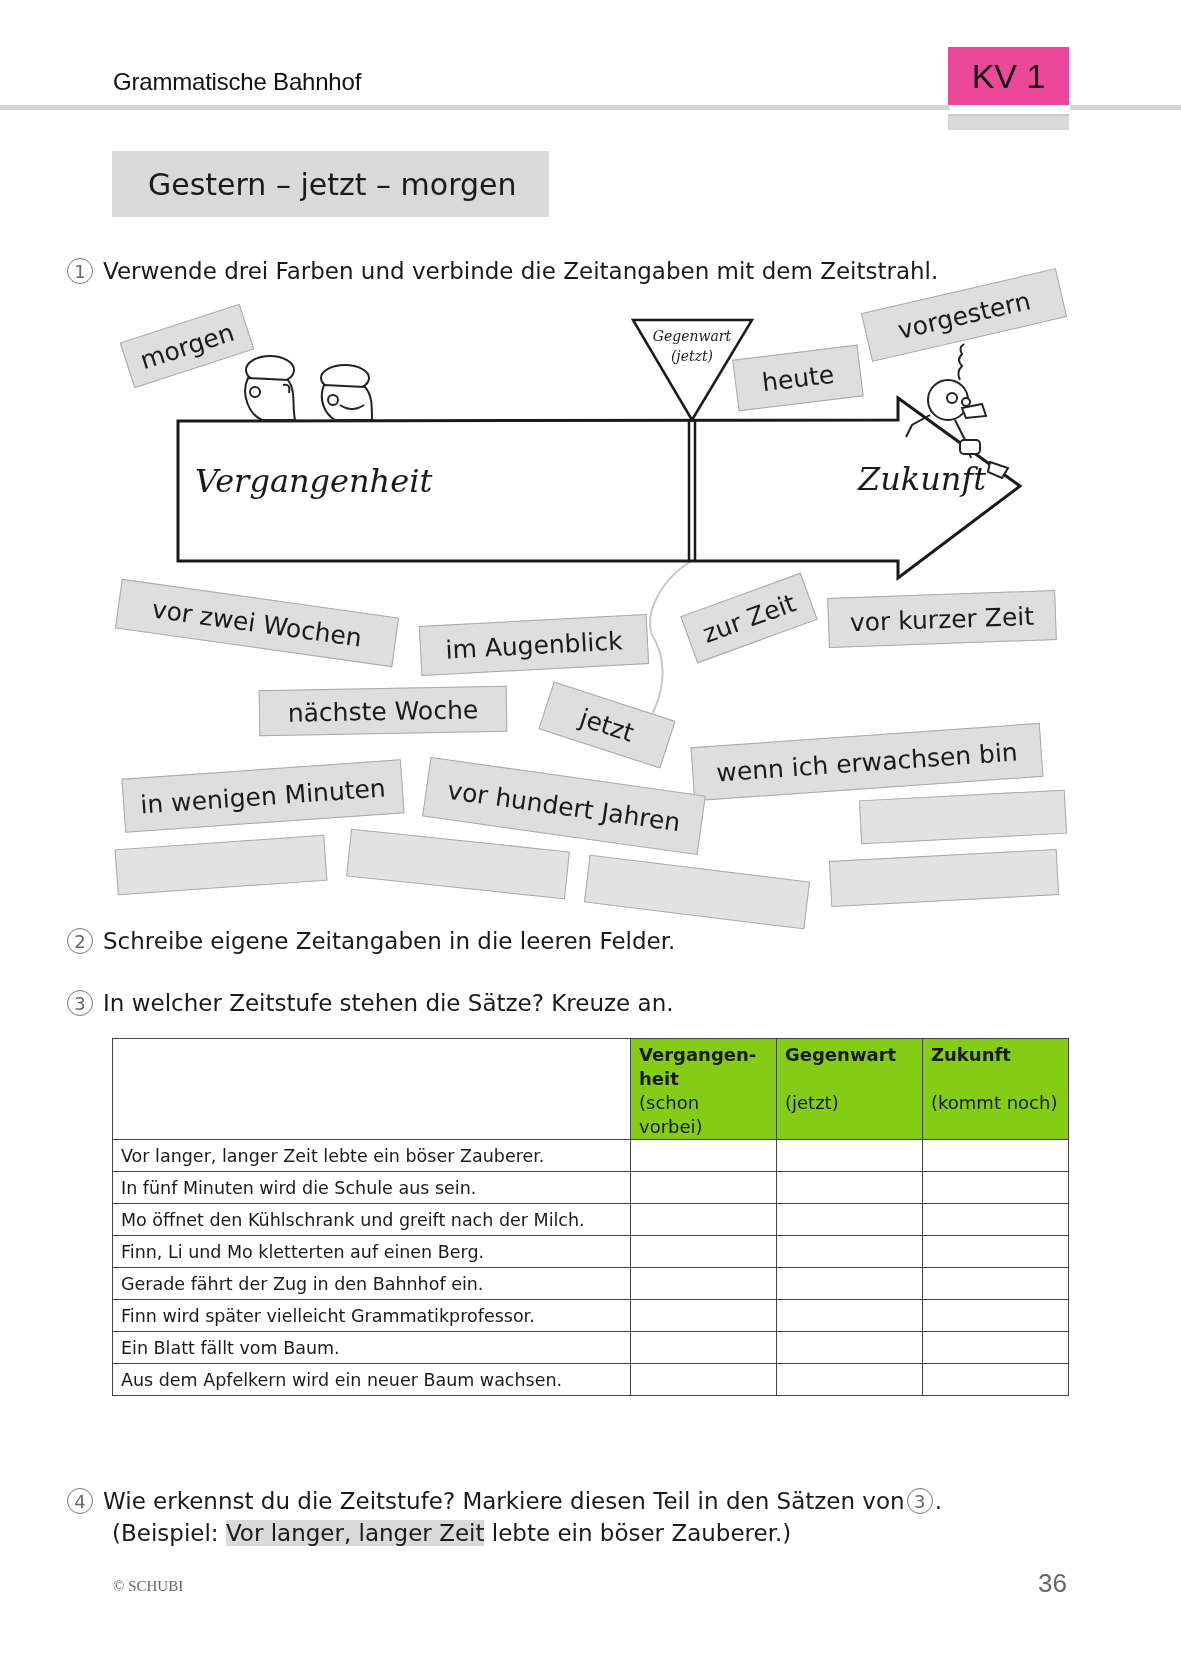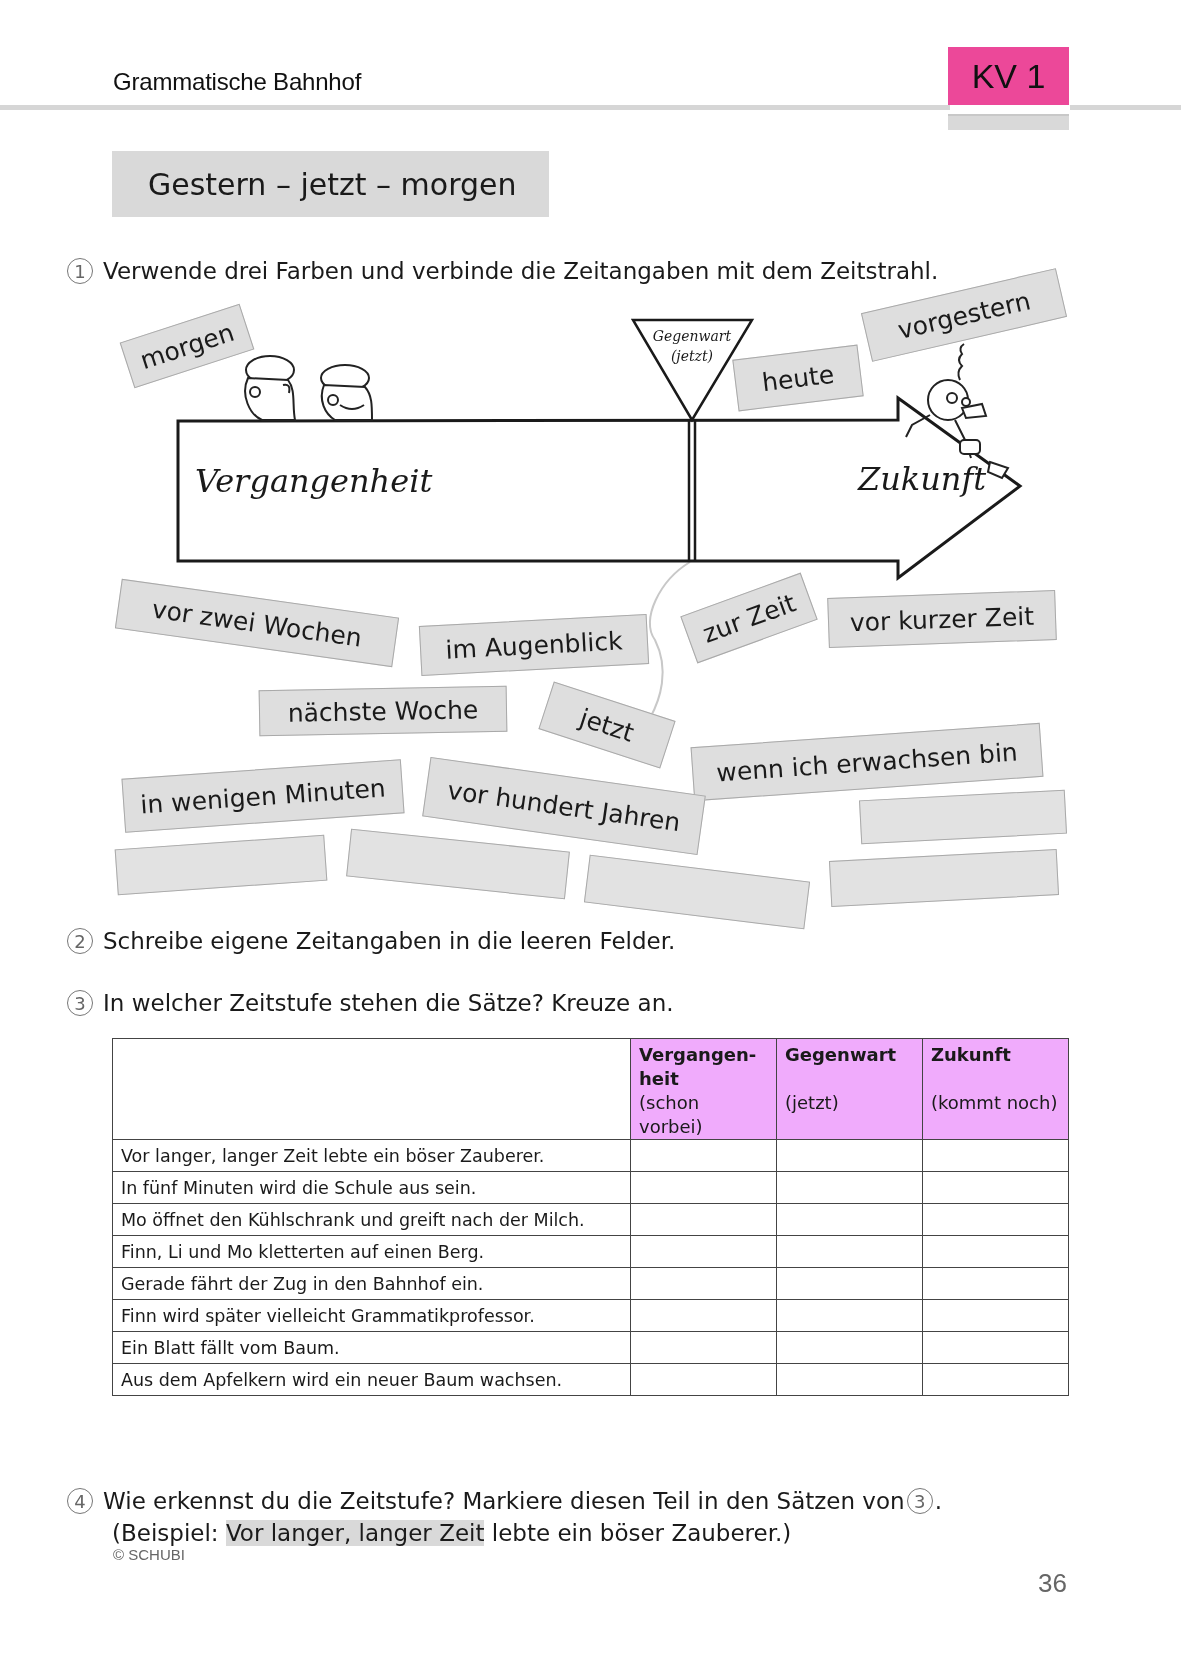--- a/index.html
+++ b/index.html
@@ -38,30 +38,30 @@
     .hand { font-family: "DejaVu Serif", serif; font-style: italic; }
 
     
     table.kreuz {
       position: absolute; left: 112px; top: 1038px; width: 957px;
       border-collapse: collapse; font-size: 17.5px;
     }
     table.kreuz td, table.kreuz th {
       border: 1.5px solid #444; padding: 0 8px; height: 32px; box-sizing: border-box;
     }
-    table.kreuz th { background: #f0abfc; text-align: left; vertical-align: top; font-weight: normal; padding-top: 4px; }
+    table.kreuz th { background: #84cc16; text-align: left; vertical-align: top; font-weight: normal; padding-top: 4px; }
     table.kreuz th.blank { background: #fff; }
     table.kreuz th .h-bold { font-weight: bold; font-size: 18px; display:block; line-height: 24px; }
     table.kreuz th .h-sub { display:block; font-size: 18px; line-height: 24px; }
     .col-s { width: 518px; }
     .col-c { width: 146px; }
 
     .hl { background: #d9d9d9; }
 
-    .footer-l { left: 113px; top: 1546px; font-family: Liberation Sans, sans-serif; font-size: 15px; color: #666; }
+    .footer-l { left: 113px; top: 1578px; font-family: Liberation Serif, serif; font-size: 15px; color: #666; }
     .footer-r { left: 1038px; top: 1568px; font-family: "Liberation Sans", sans-serif; font-size: 26px; color: #666; }
   </style>
 </head>
 <body>
 
 <div class="abs hdr-title">Grammatische Bahnhof</div>
 <div class="abs hdr-rule1"></div>
 <div class="abs hdr-rule2"></div>
 <div class="abs kv-box">KV 1</div>
 <div class="abs kv-tab"></div>

